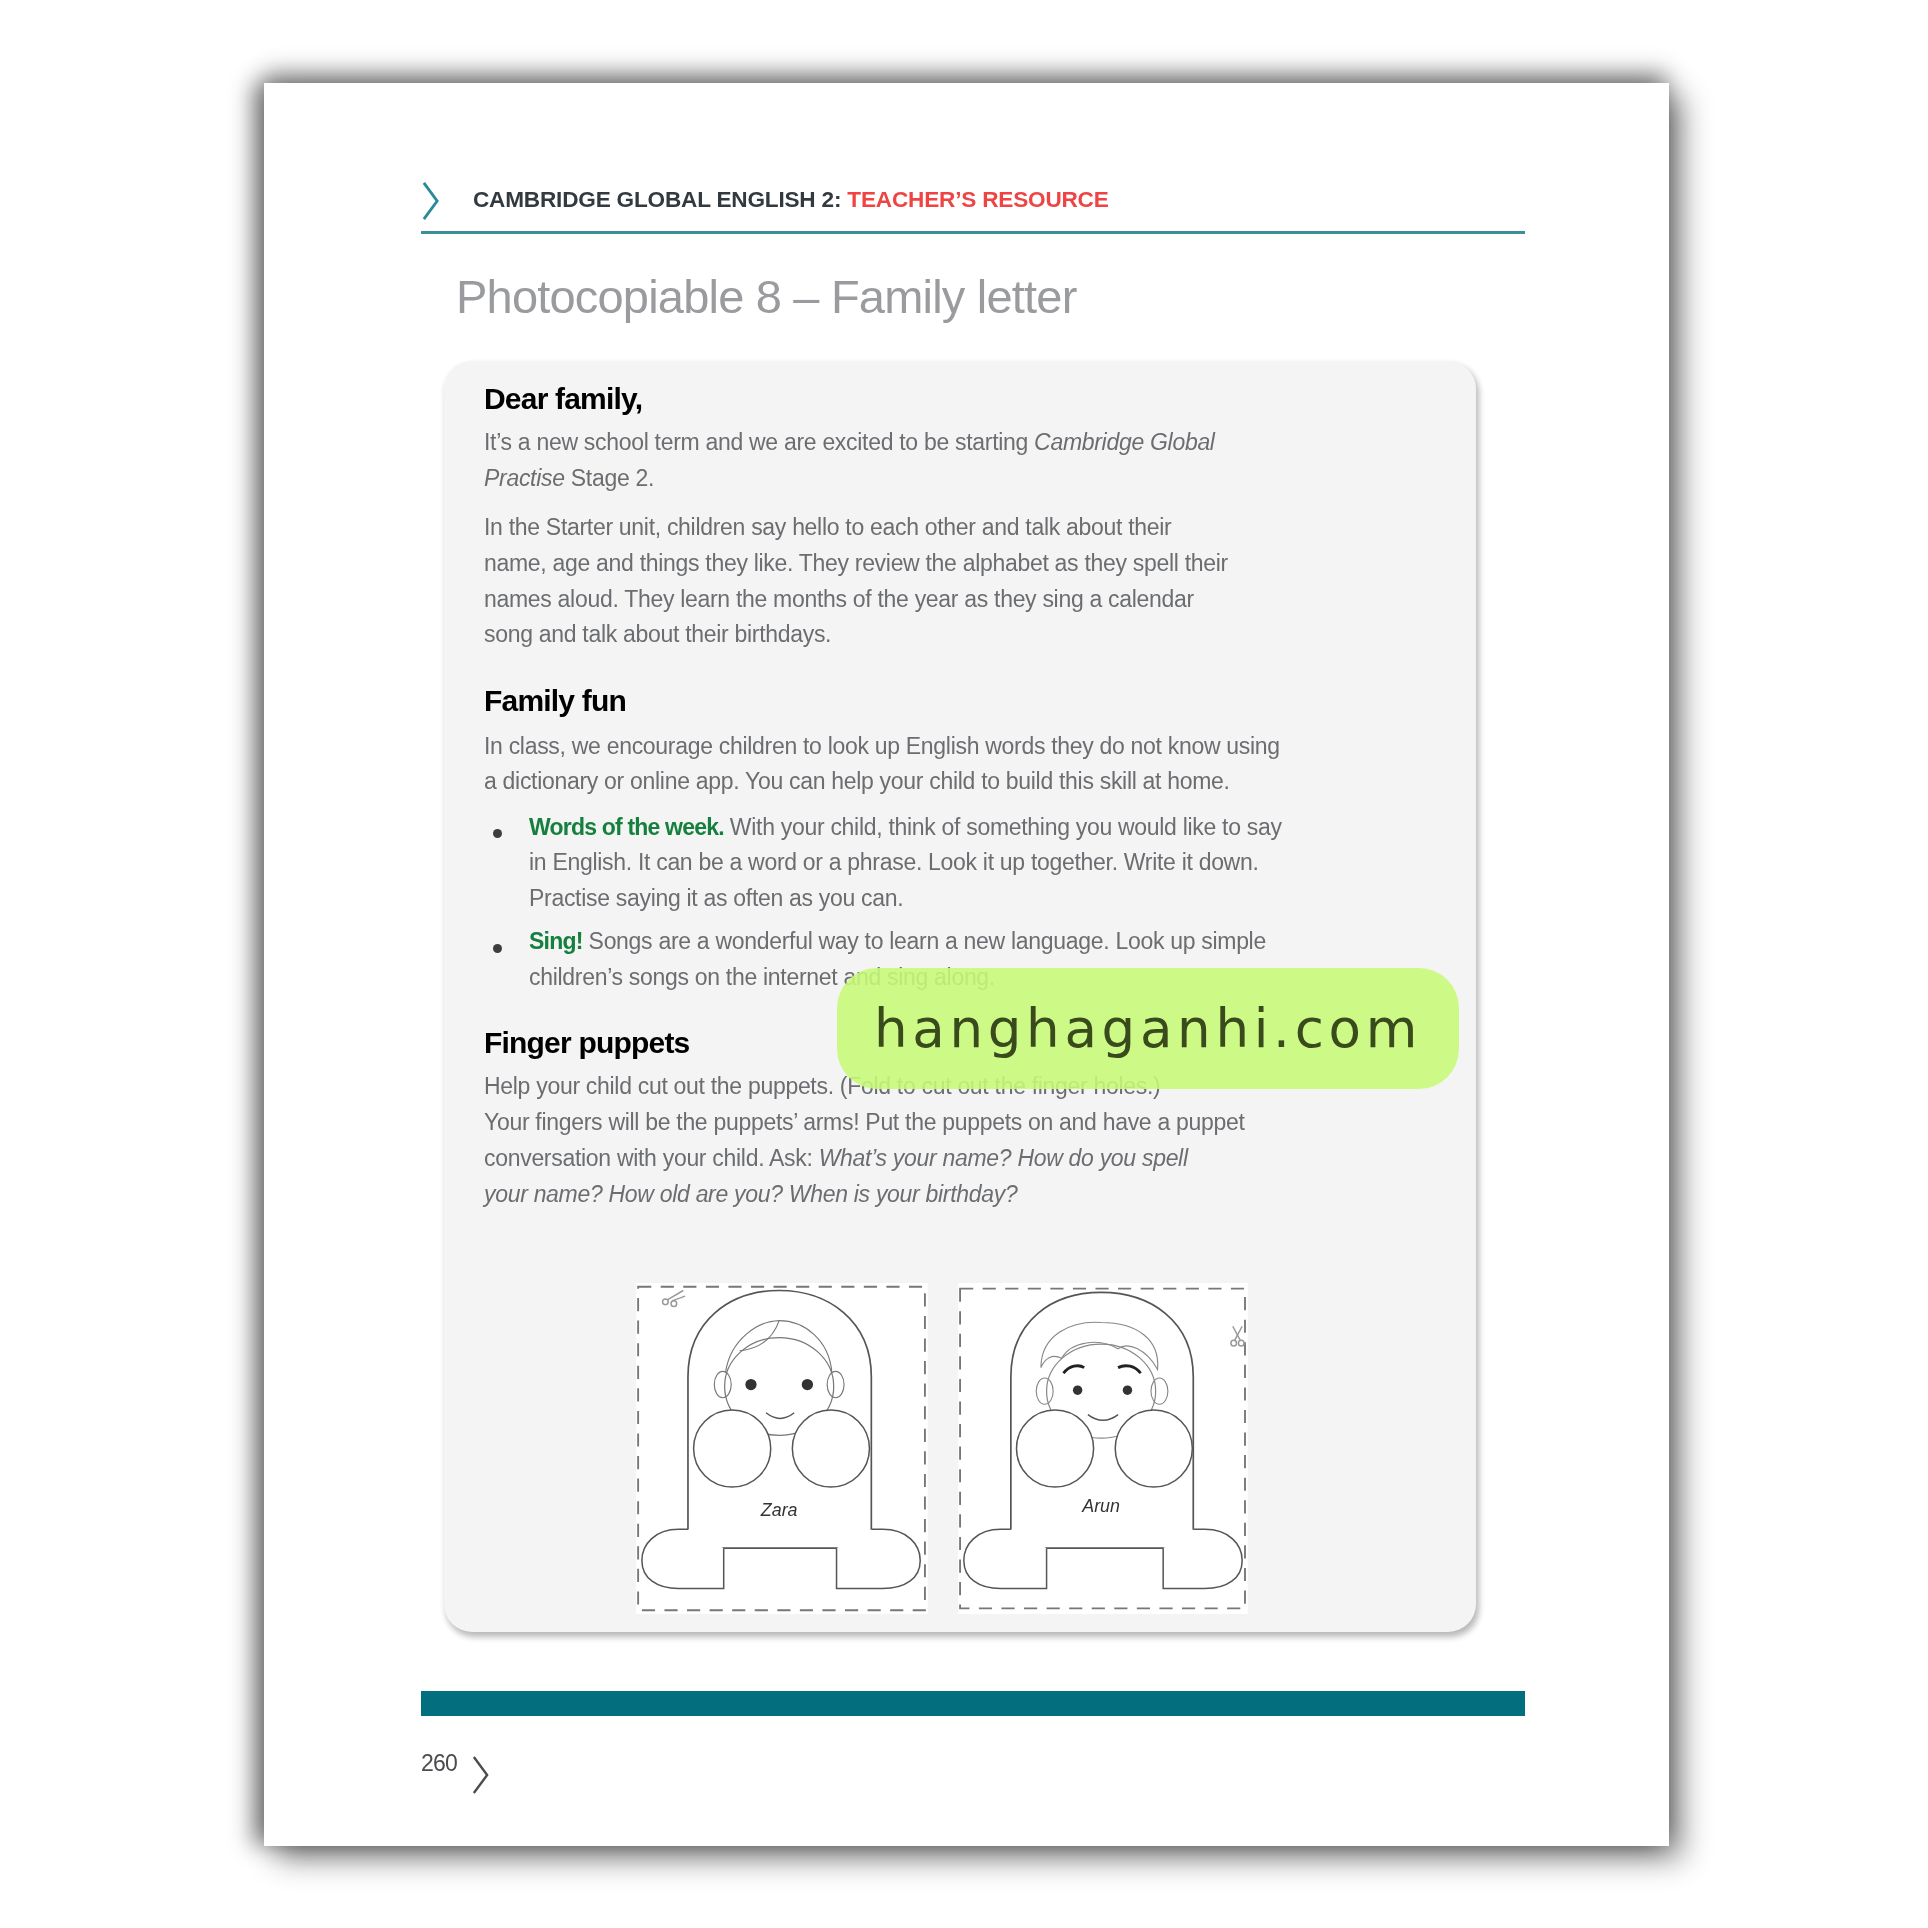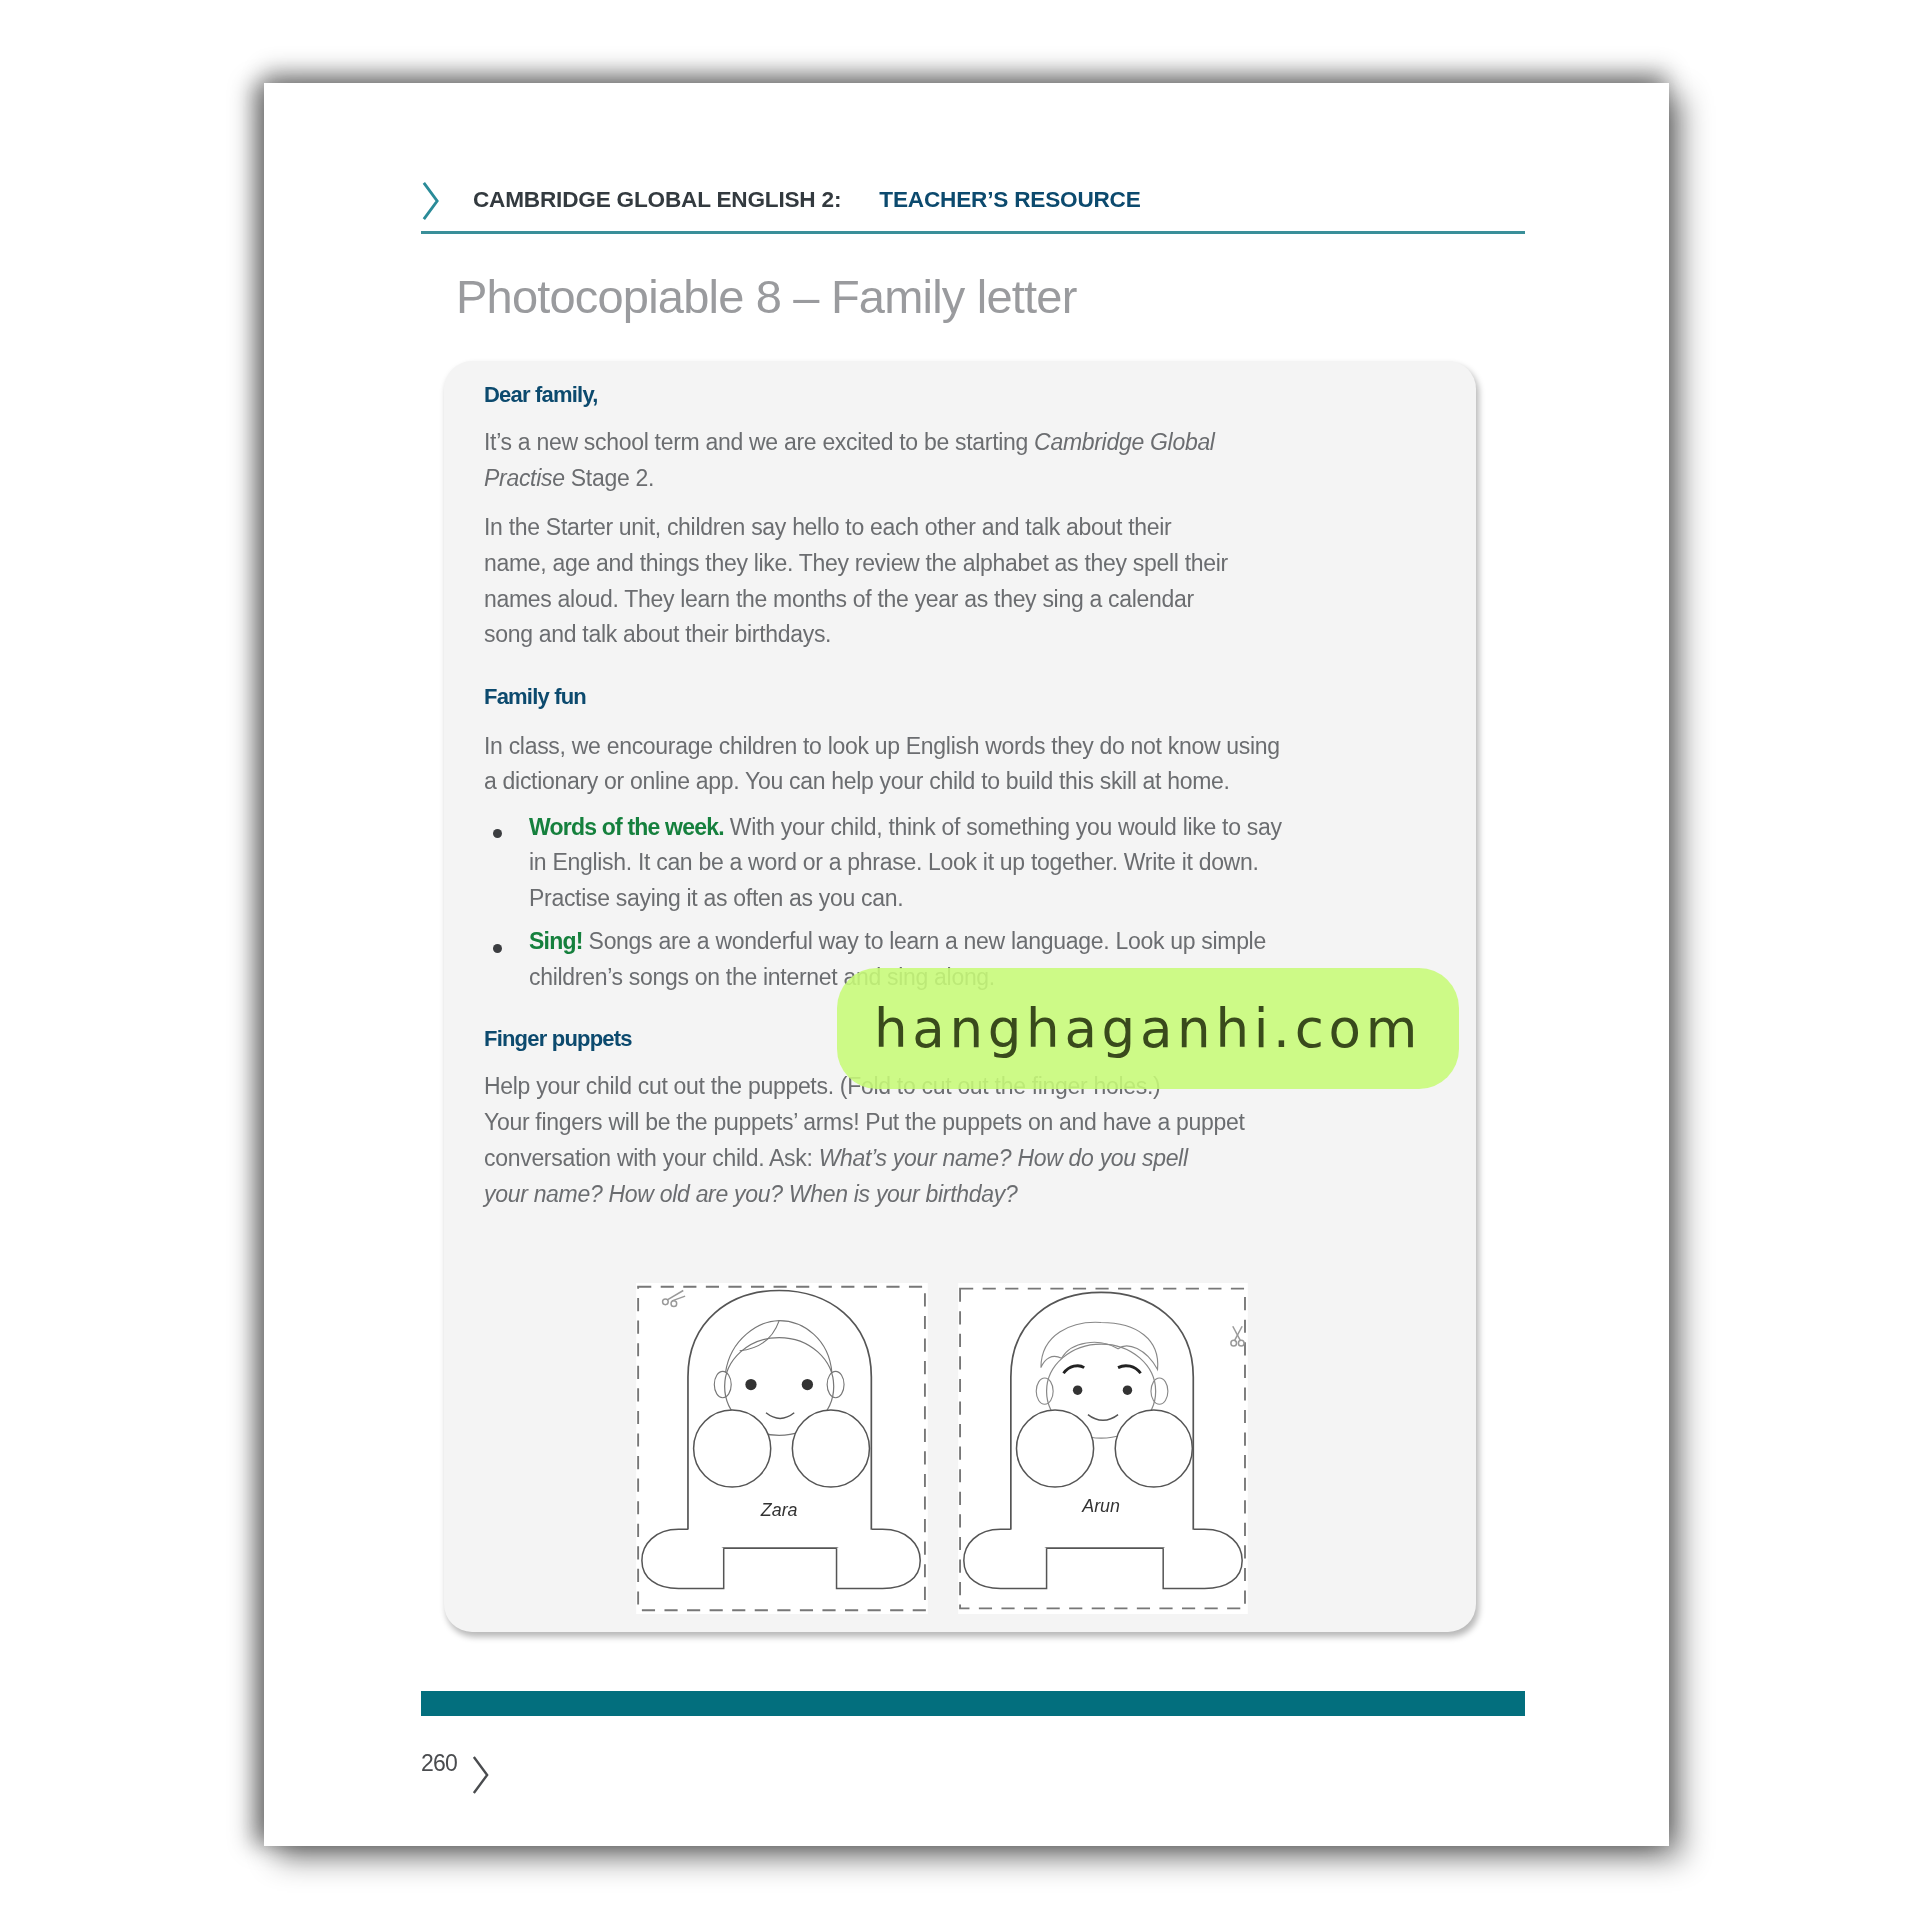--- a/index.html
+++ b/index.html
@@ -3,28 +3,28 @@
 <meta charset="utf-8">
 <style>
   html, body { margin:0; padding:0; }
   body { width:1928px; height:1928px; background:#ffffff; position:relative; overflow:hidden;
          font-family:"Liberation Sans", "DejaVu Sans", sans-serif; }
   .page { position:absolute; left:264px; top:83px; width:1405px; height:1763px; background:#ffffff;
           box-shadow: -13px 0 21px rgba(0,0,0,0.38), 0 -13px 21px rgba(0,0,0,0.30), 13px 13px 28px rgba(0,0,0,0.45); }
   .abs { position:absolute; white-space:nowrap; }
   .hdr-chevron { position:absolute; left:421px; top:181px; width:19px; height:40px; }
   .hdr-text { position:absolute; left:473px; top:187px; font-size:22.6px; font-weight:bold; letter-spacing:-0.2px; color:#333a3f; }
-  .hdr-text .accent { color:#0c4a6e;margin-left:32px; }
+  .hdr-text .accent { color:#ef4444; }
   .hdr-rule { position:absolute; left:421px; top:231px; width:1104px; height:2.8px; background:#3a8f99; }
   .title { position:absolute; left:456px; top:269px; font-size:47px; color:#9a9b9e; letter-spacing:-0.8px; }
   .letter { position:absolute; left:444px; top:361px; width:1032px; height:1271px; background:#f4f4f4;
             border-radius:28px; box-shadow: 2.8px 4.7px 6.6px rgba(0,0,0,0.28); }
   .ln { position:absolute; left:484px; font-size:23px; color:#6b6d70; white-space:nowrap; letter-spacing:-0.3px; }
   .ln.b2 { left:529px; }
-  .hd { position:absolute; left:484px; font-size:22px; font-weight:bold; color:#0c4a6e; letter-spacing:-0.8px; white-space:nowrap; }
+  .hd { position:absolute; left:484px; font-size:30px; font-weight:bold; color:#000000; letter-spacing:-0.8px; white-space:nowrap; }
   .strong { font-weight:bold; color:#15803d; letter-spacing:-0.8px; }
   .em { font-style:italic; }
   .bullet { position:absolute; left:493px; width:9.4px; height:9.4px; border-radius:50%; background:#3b3d40; }
   .puppet { position:absolute; }
   .puppet svg { display:block; }
   .footer-bar { position:absolute; left:421px; top:1691px; width:1104px; height:24.5px; background:#036f7e; }
   .page-num { position:absolute; left:421px; top:1750px; font-size:23px; color:#4a4c4f; letter-spacing:-0.8px; }
   .pn-chevron { position:absolute; left:471px; top:1755px; width:19px; height:40px; }
   .watermark { position:absolute; left:837px; top:968px; width:622px; height:121px; border-radius:40px;
                background:rgba(199,250,120,0.88); display:flex; align-items:center; justify-content:center; }

